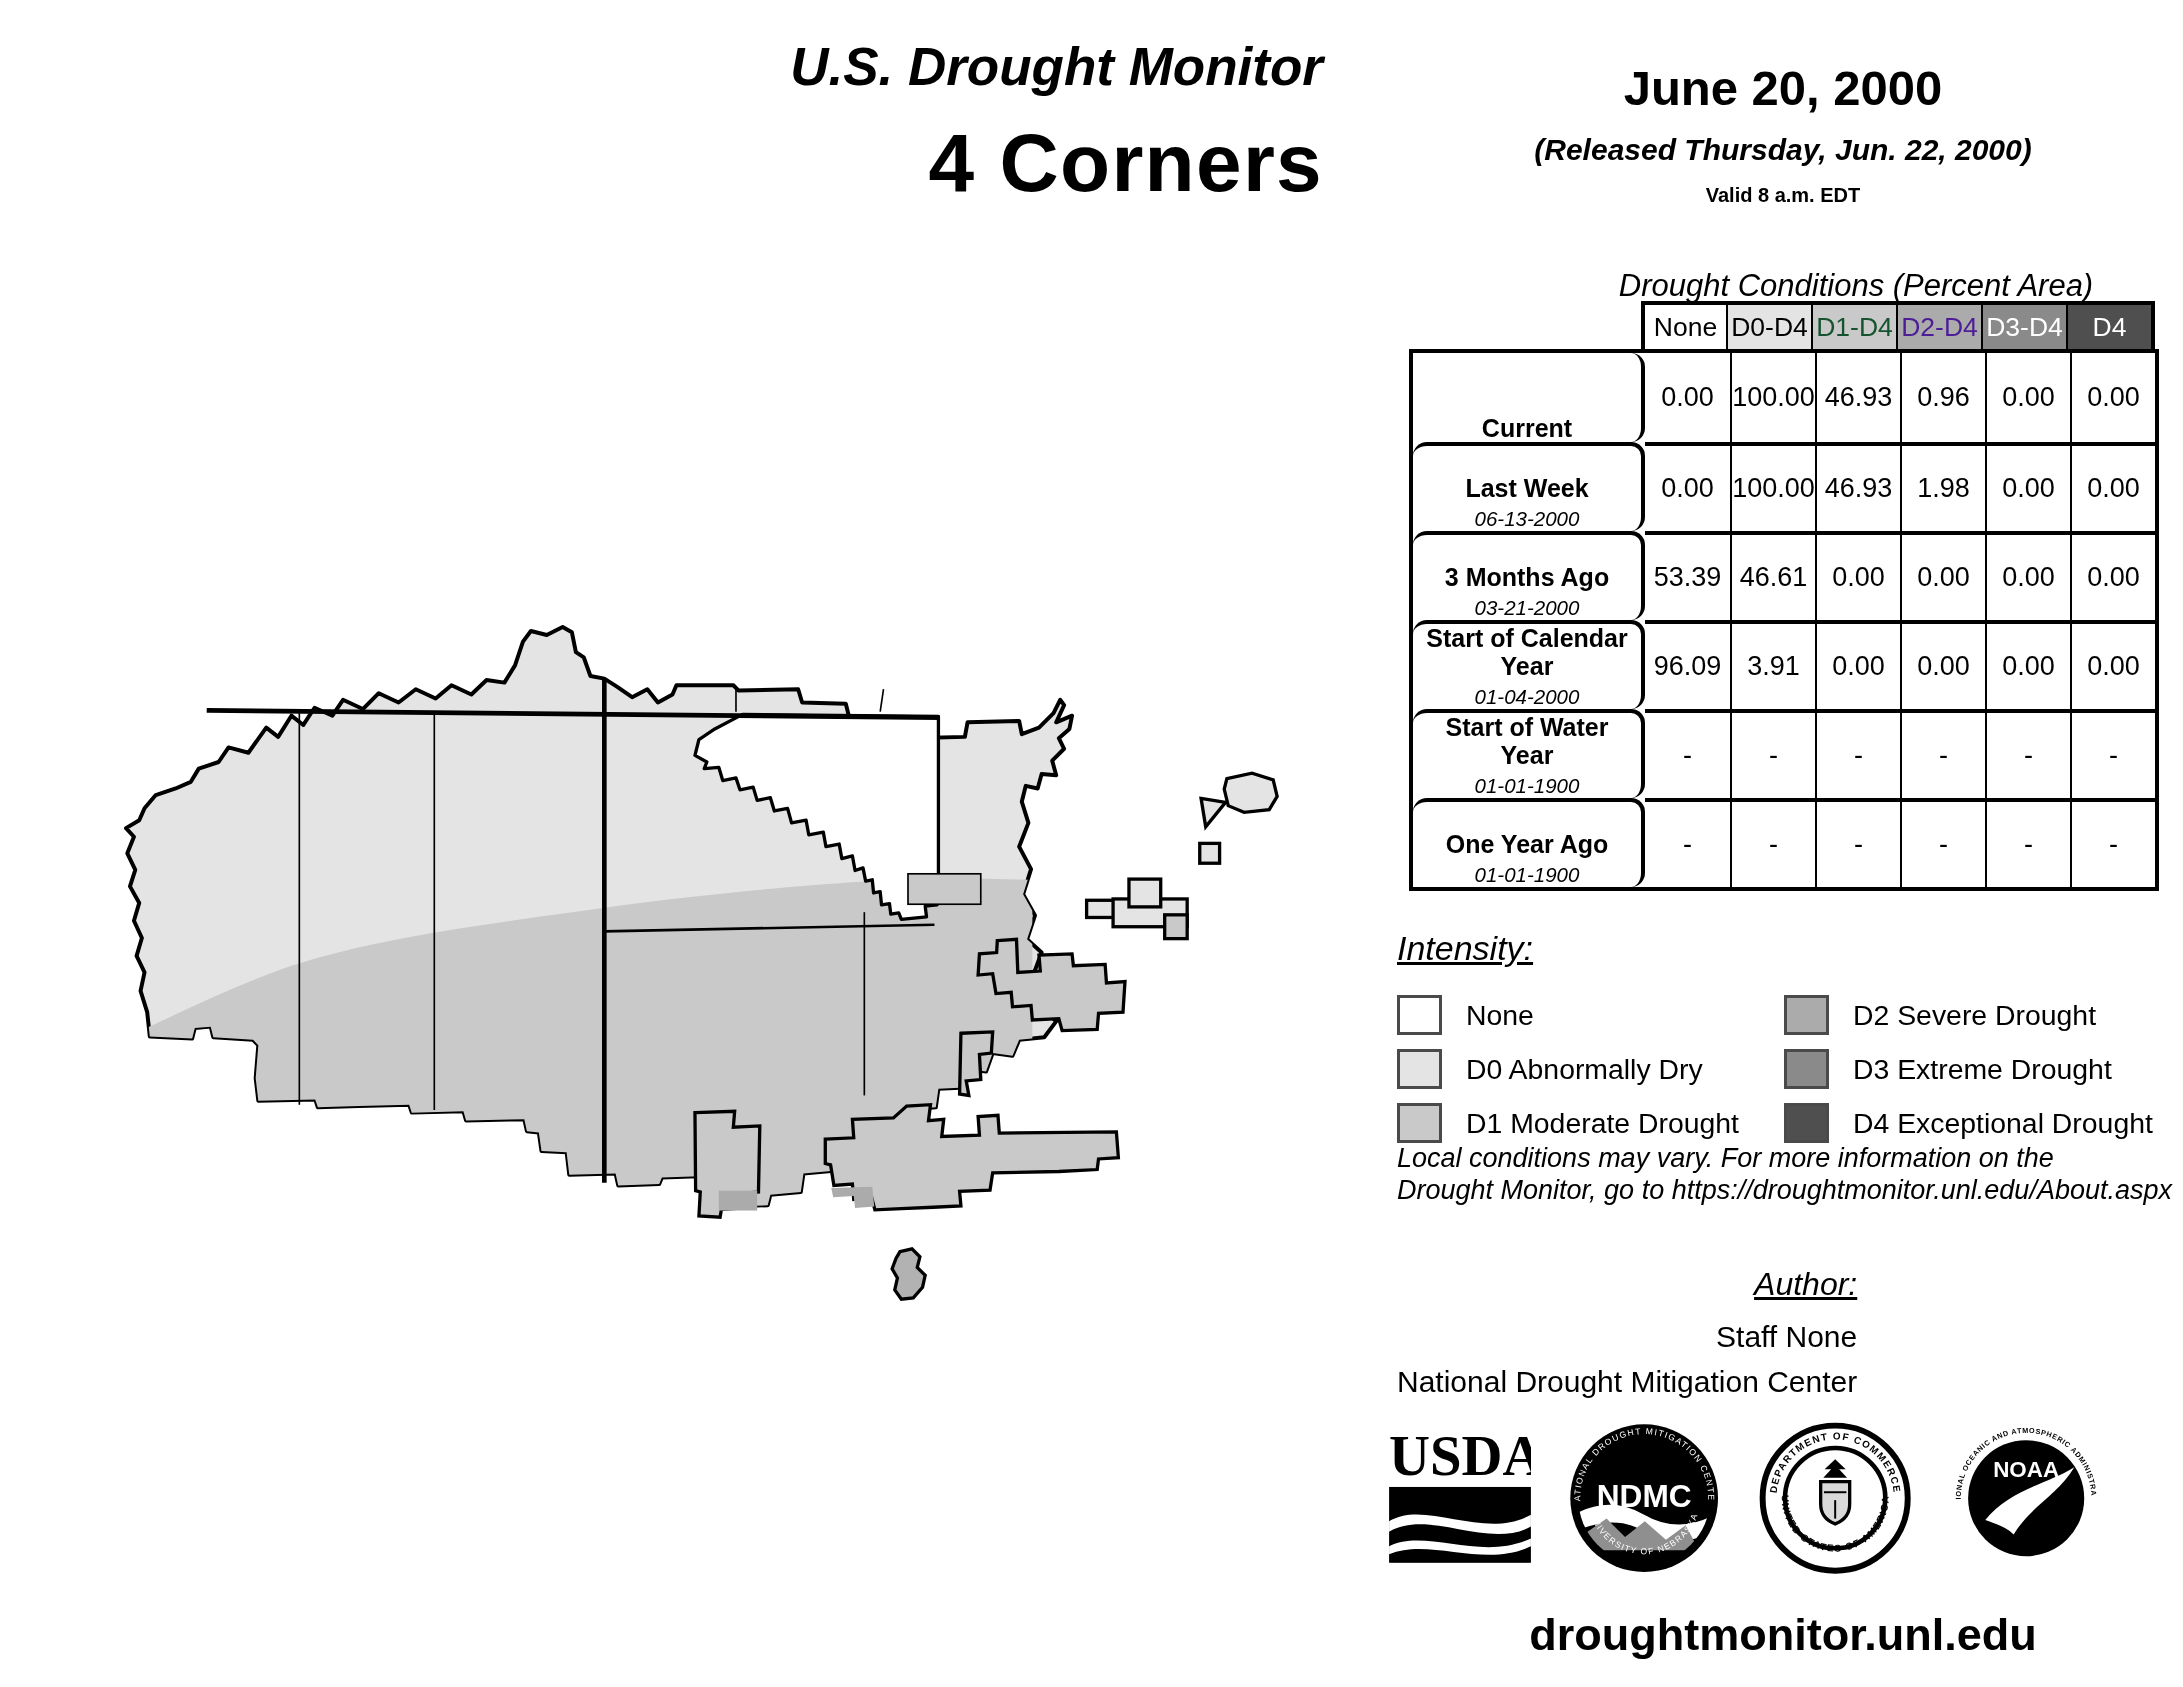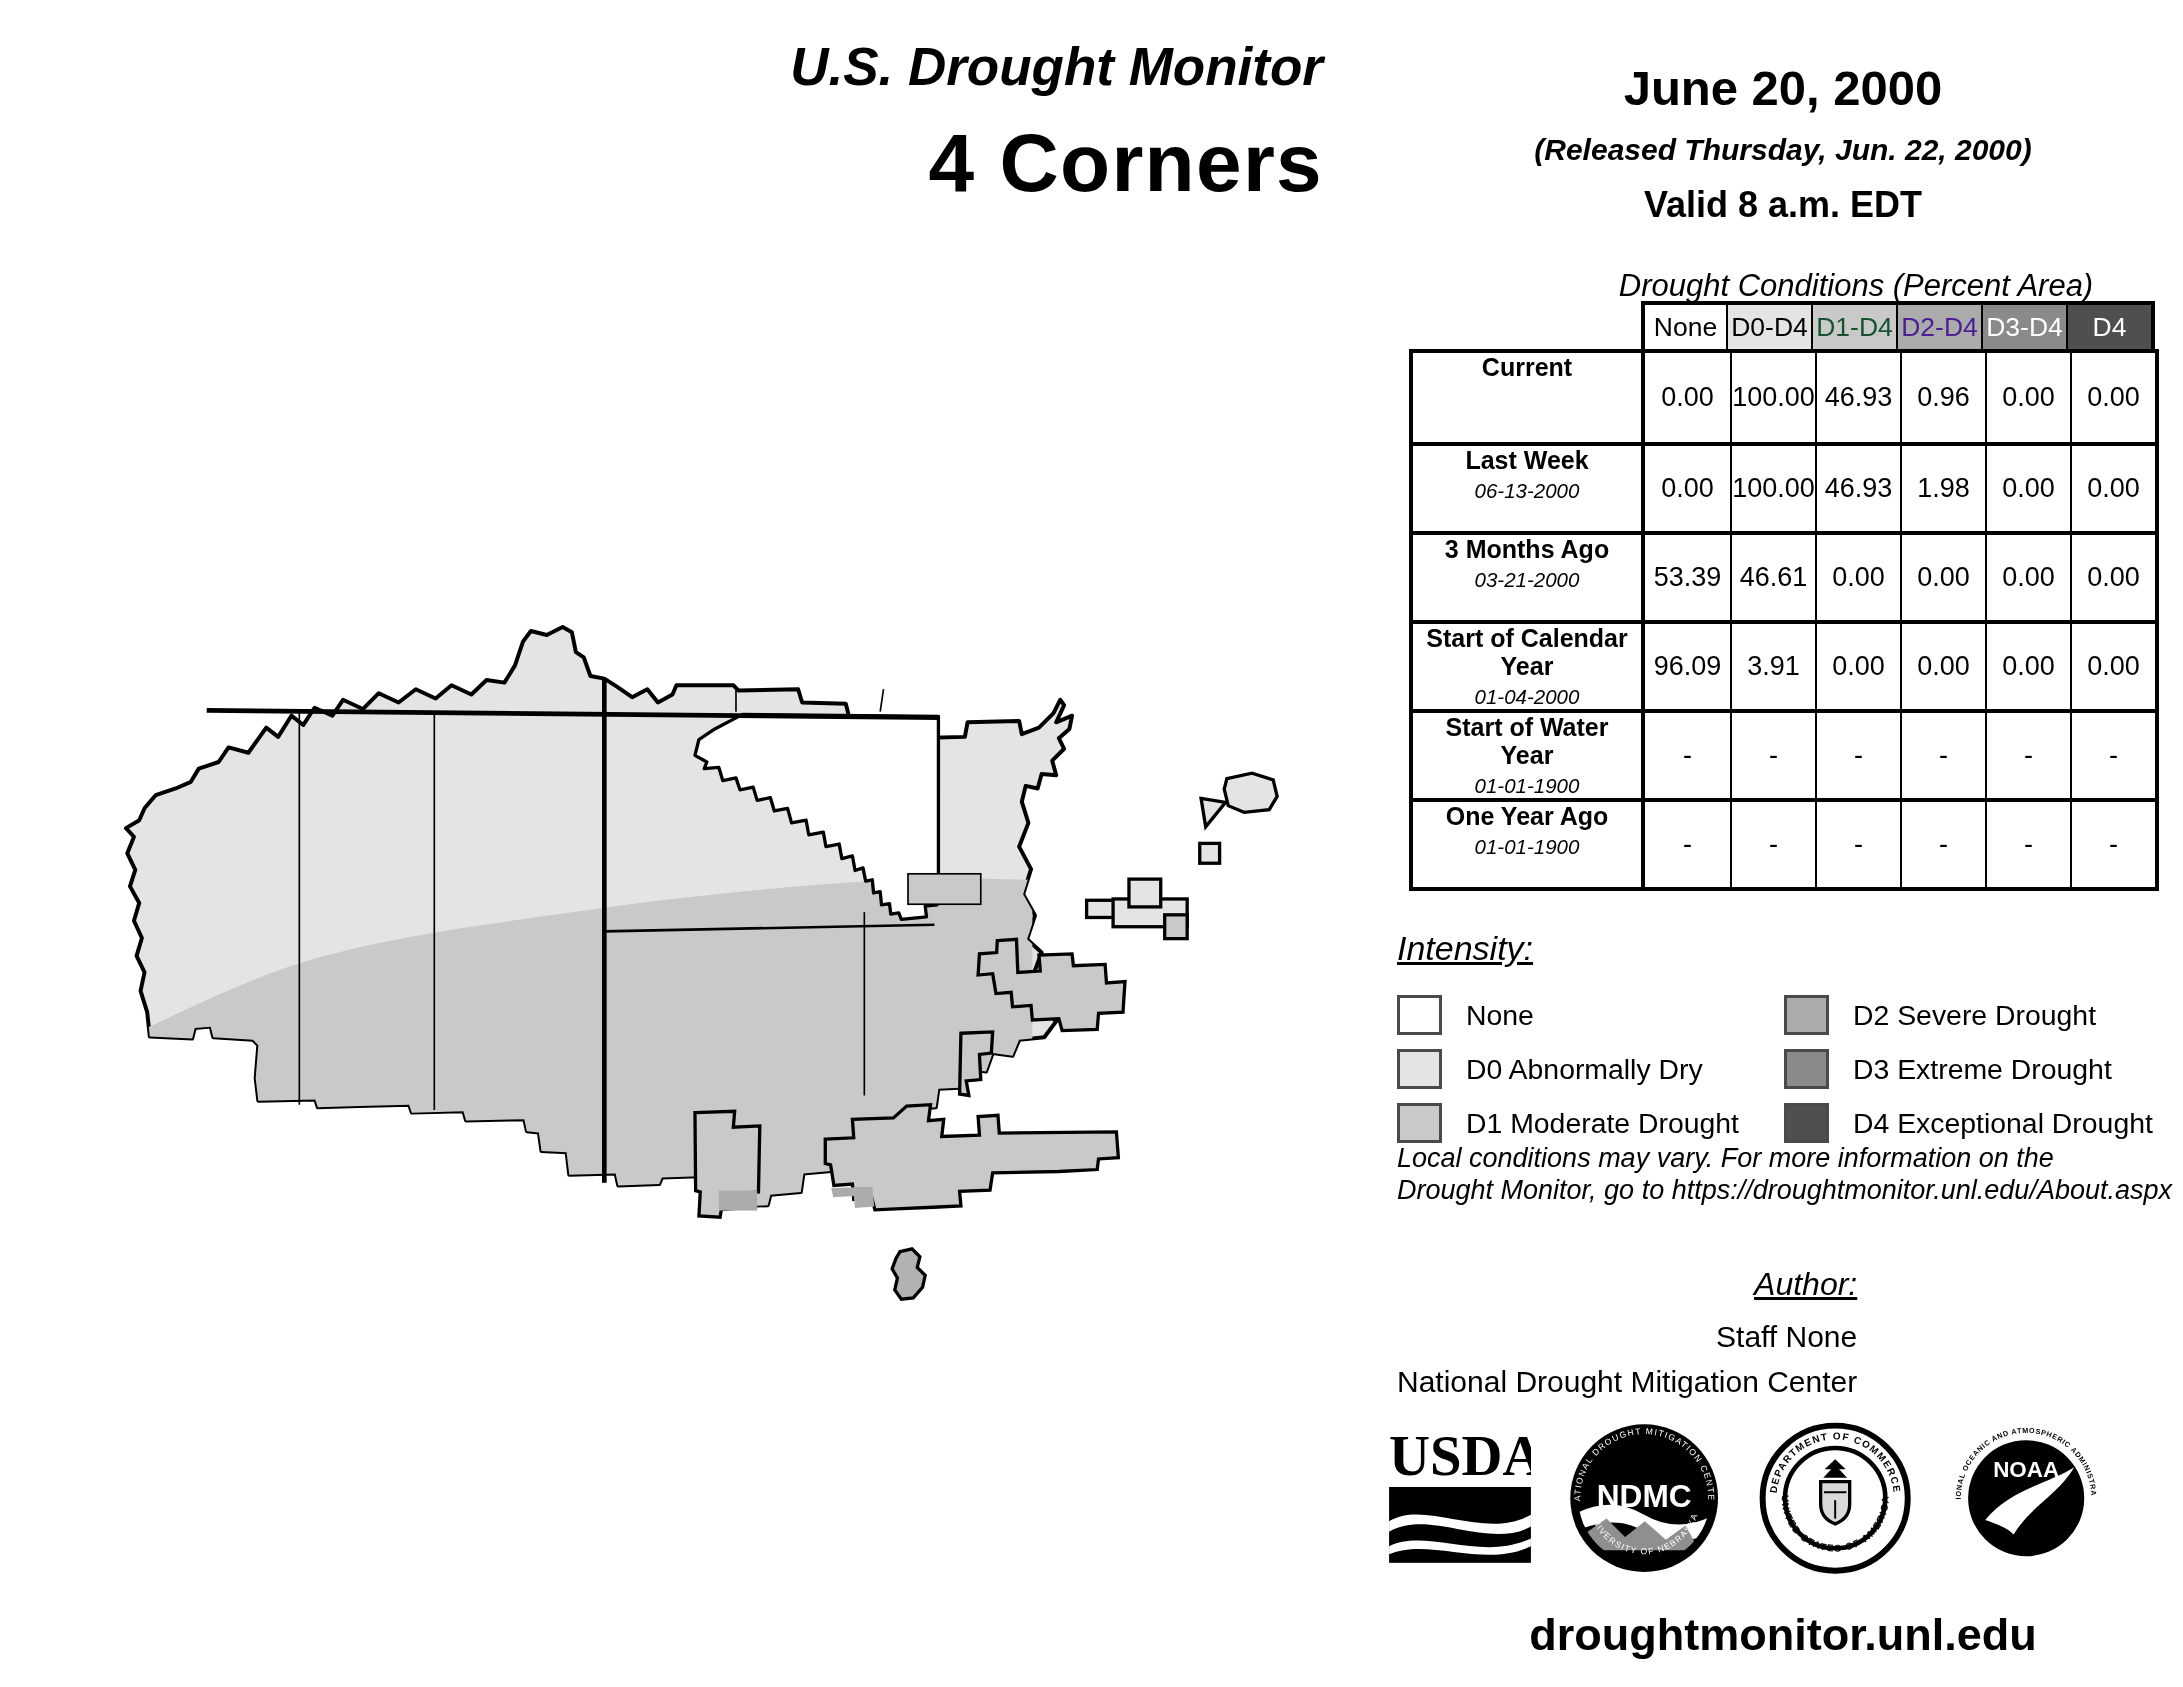--- a/index.html
+++ b/index.html
@@ -9,37 +9,37 @@
   .abs { position:absolute; }
 
   
   #title-block { left:66px; top:36px; width:1257px; text-align:right; }
   #main-title { font-size:53px; font-weight:bold; font-style:italic; }
   #region-title { font-size:82px; font-weight:bold; margin-top:19px; letter-spacing:1.3px; }
 
   #date-block { left:1409px; top:60px; width:748px; text-align:center; }
   #map-date { font-size:49px; font-weight:bold; }
   #released { font-size:30px; font-weight:bold; font-style:italic; margin-top:17px; }
-  #valid { font-size:36px; font-weight:bold; margin-top:17px; }
+  #valid { font-size:20px; font-weight:bold; margin-top:17px; }
 
   
   #tbl-title { left:1482px; top:268px; width:748px; text-align:center; font-style:italic; font-size:31px; }
 
   #tbl-head { left:1641px; top:301px; display:grid; grid-template-columns:repeat(6,85px); border-top:4.6px solid #000; border-right:4.6px solid #000; }
   #tbl-head .hc { height:44px; display:flex; align-items:center; justify-content:center; font-size:26.5px; border-left:2px solid #000; }
   #tbl-head .hc:first-child { border-left:4.6px solid #000; }
   .c-none { background:#ffffff; color:#000; }
   .c-d0 { background:#e4e4e4; color:#000; }
   .c-d1 { background:#c9c9c9; color:#14532d; }
   .c-d2 { background:#ababab; color:#4c1d95; }
   .c-d3 { background:#8a8a8a; color:#fff; }
   .c-d4 { background:#4f4f4f; color:#fff; }
 
   #tbl-body { left:1409px; top:349px; display:grid; grid-template-columns:232px repeat(6,85px); grid-auto-rows:89px; border:4.6px solid #000; background:#fff; }
-  #tbl-body .lbl { border-right:4.6px solid #000; display:flex; flex-direction:column; align-items:center; justify-content:flex-start; text-align:center; padding:0 5.3px; }
+  #tbl-body .lbl { border-right:4.6px solid #000; display:flex; flex-direction:column; align-items:center; justify-content:flex-end; text-align:center; padding:0 5.3px;border-radius:14px; }
   #tbl-body .lbl-t { font-size:25px; font-weight:bold; line-height:1.12; }
   #tbl-body .lbl-d { font-size:20.5px; font-style:italic; margin-top:5.3px; }
   #tbl-body .lbl-d:empty { display:none; }
   #tbl-body .val { display:flex; align-items:center; justify-content:center; font-size:27px; border-left:2px solid #000; }
   #tbl-body .val.first { border-left:none; }
   #tbl-body .bt { border-top:4.6px solid #000; }
 
   
   #legend { left:1397px; top:929px; }
   #legend-heading { font-size:34px; font-style:italic; text-decoration:underline; margin-bottom:20px; }

